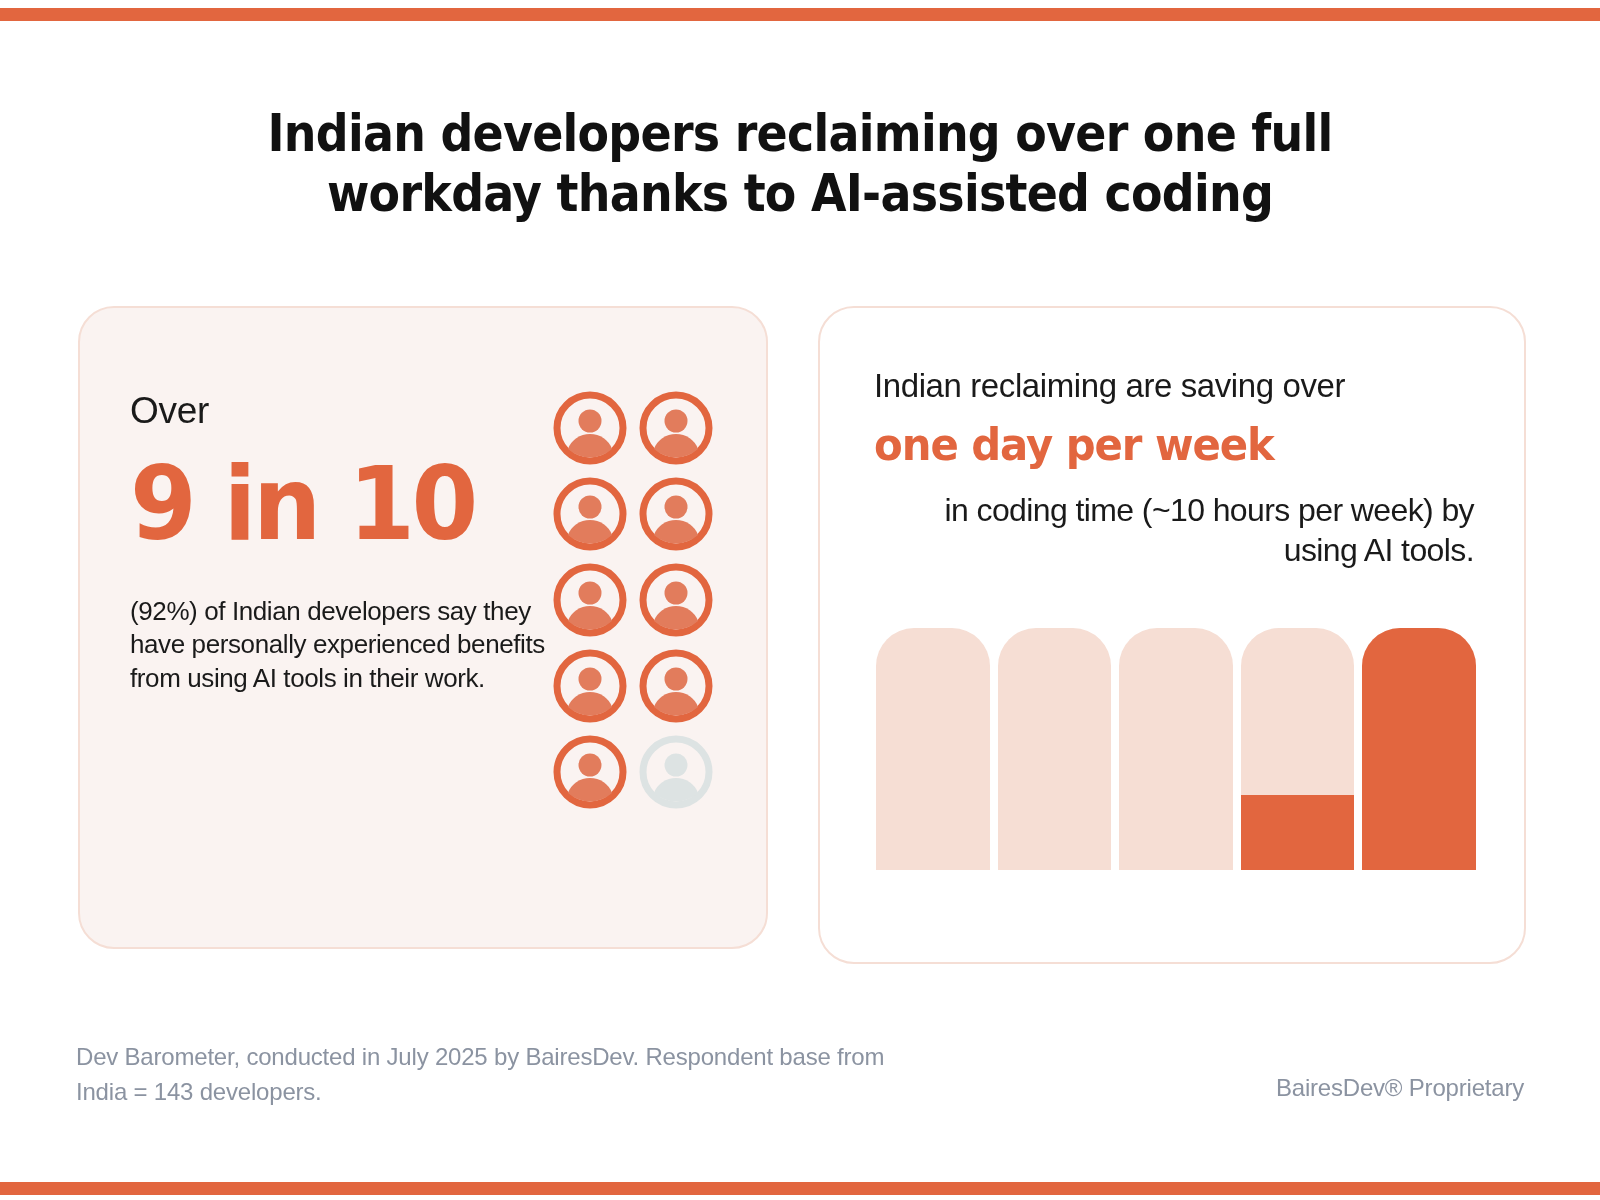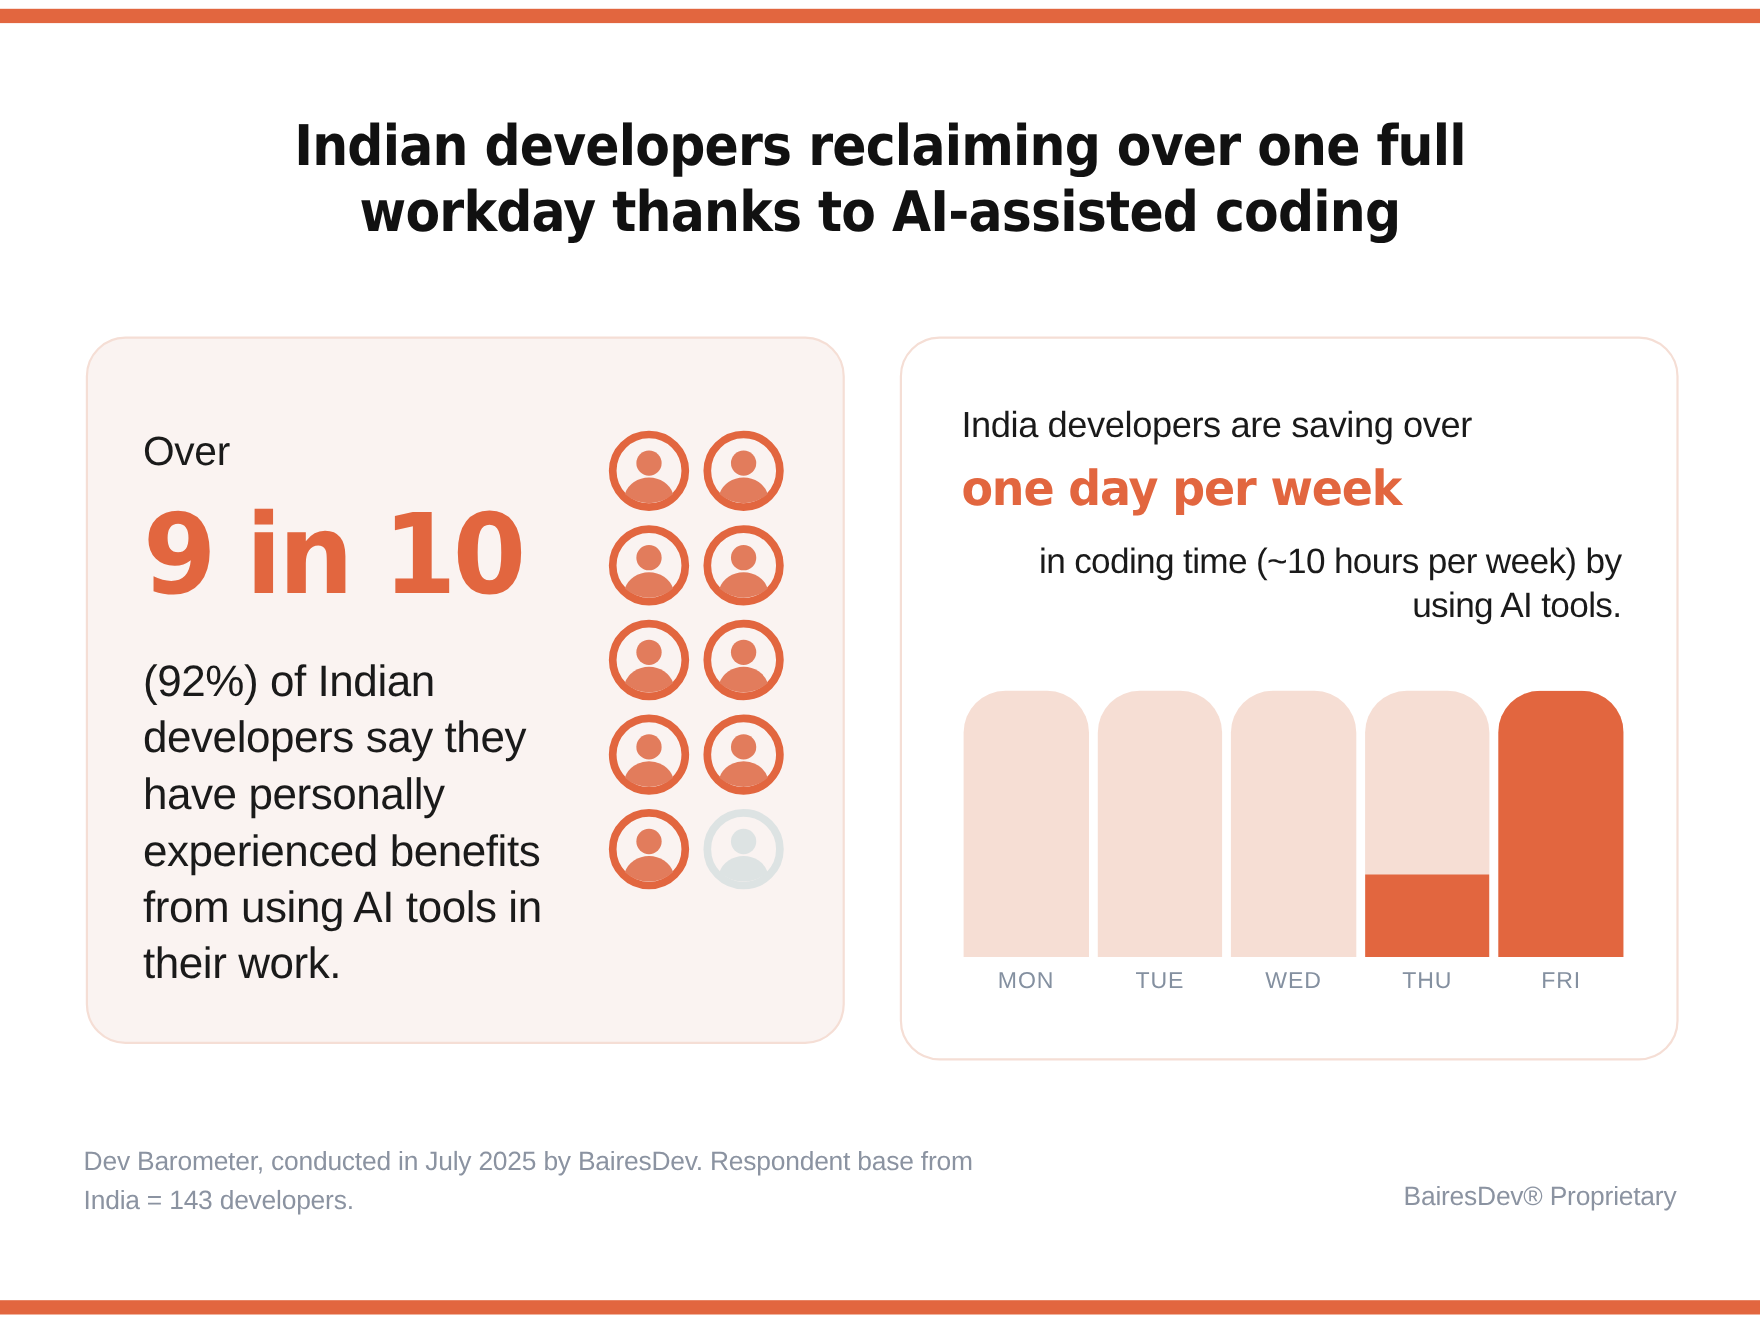--- a/index.html
+++ b/index.html
@@ -84,21 +84,21 @@
     font-weight: 700;
     color: #E2663F;
     letter-spacing: -3.5px;
     line-height: 1;
     font-family: "DejaVu Sans", sans-serif;
     transform: scaleX(0.95);
     transform-origin: 0 0;
   }
   .stat-desc {
     margin-top: 40px;
-    font-size: 40px;
+    font-size: 26px;
     line-height: 1.28;
     color: #1a1a1a;
     letter-spacing: -0.4px;
   }
 
   
   .avatar-grid {
     position: absolute;
     left: 472px; top: 82px;
     display: grid;
@@ -302,21 +302,21 @@
             <circle cx="38" cy="38" r="33" fill="none" stroke="#DDE3E3" stroke-width="7"></circle>
             <circle cx="38" cy="31" r="11.5" fill="#DDE3E3"></circle>
             <path d="M16 59 a23 21 0 0 1 44 0 a33 33 0 0 1 -44 0 z" fill="#DDE3E3"></path>
           </svg>
       </span>
     </div>
   </div>
 
   <div class="card card-right">
     <div class="rc-inner">
-      <div class="rc-line1">India developers are saving over</div>
+      <div class="rc-line1">Indian reclaiming are saving over</div>
       <div class="rc-line2">one day per week</div>
       <div class="rc-line3">in coding time (~10 hours per week) by using AI tools.</div>
     </div>
 
     <div class="chart">
       <div class="bars">
         <div class="bar-col">
           <div class="bar" style="height: 100%;">
             <div class="bar-fill" style="height:0%"></div>
           </div>
@@ -336,26 +336,19 @@
             <div class="bar-fill" style="height:31%"></div>
           </div>
         </div>
         <div class="bar-col">
           <div class="bar" style="height:100%">
             <div class="bar-fill" style="height:100%"></div>
           </div>
         </div>
       </div>
 
-      <div class="axis">
-        <span class="axis-label">MON</span>
-        <span class="axis-label">TUE</span>
-        <span class="axis-label">WED</span>
-        <span class="axis-label">THU</span>
-        <span class="axis-label">FRI</span>
-      </div>
     </div>
   </div>
 
   <div class="footer-note">Dev Barometer, conducted in July 2025 by BairesDev. Respondent base from India = 143 developers.</div>
   <div class="footer-prop">BairesDev® Proprietary</div>
 
 </div>
 
 </body></html>

